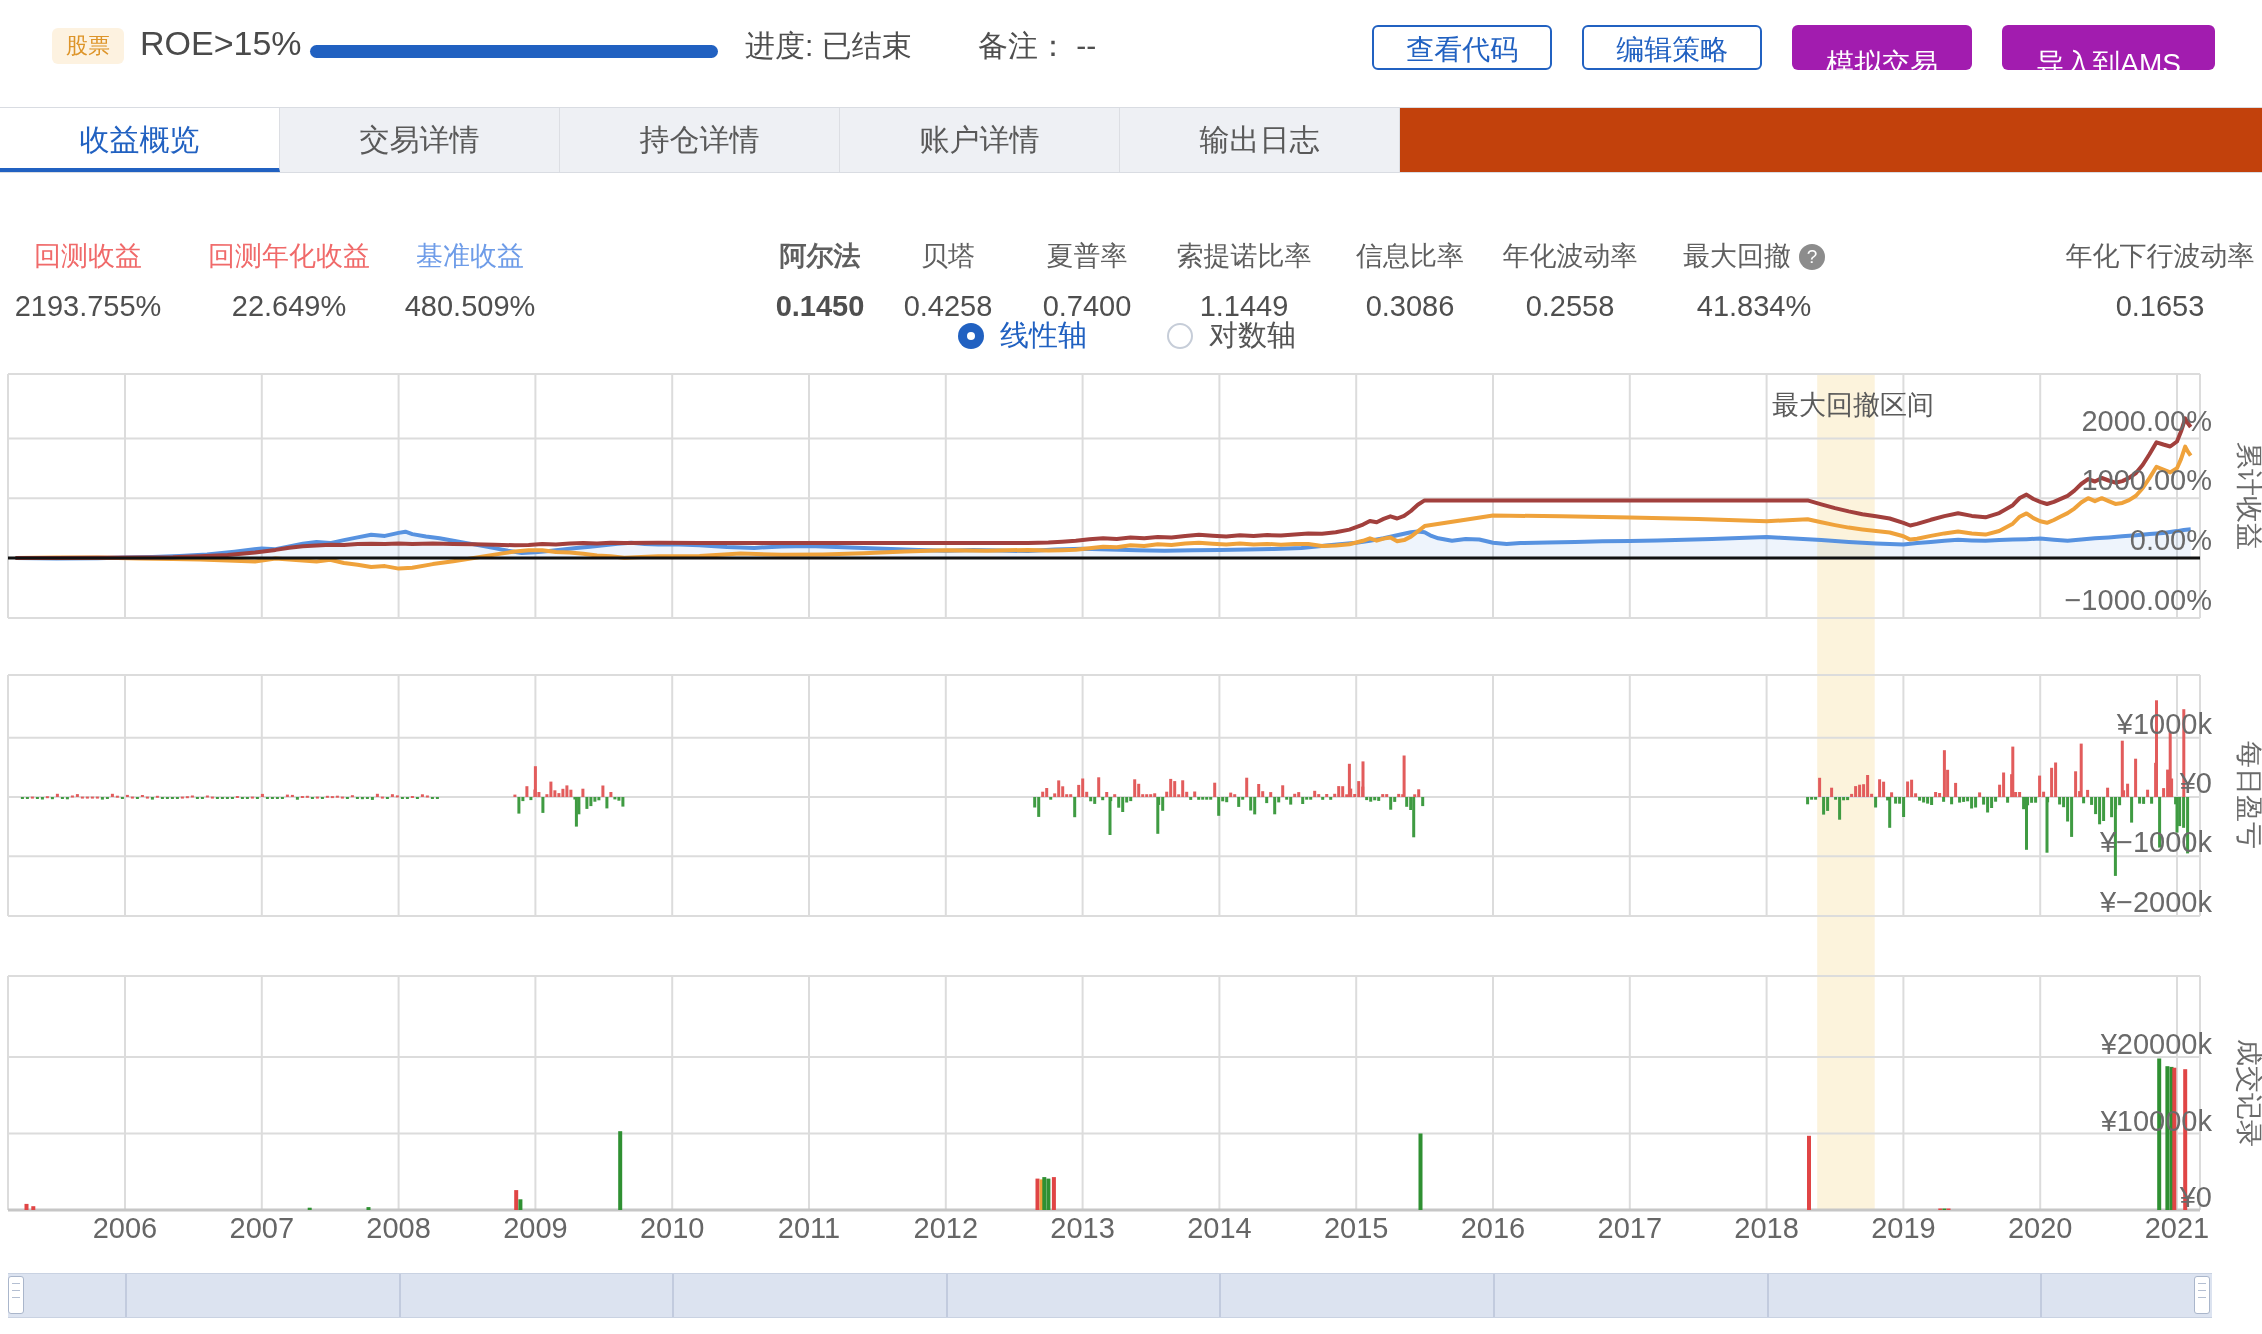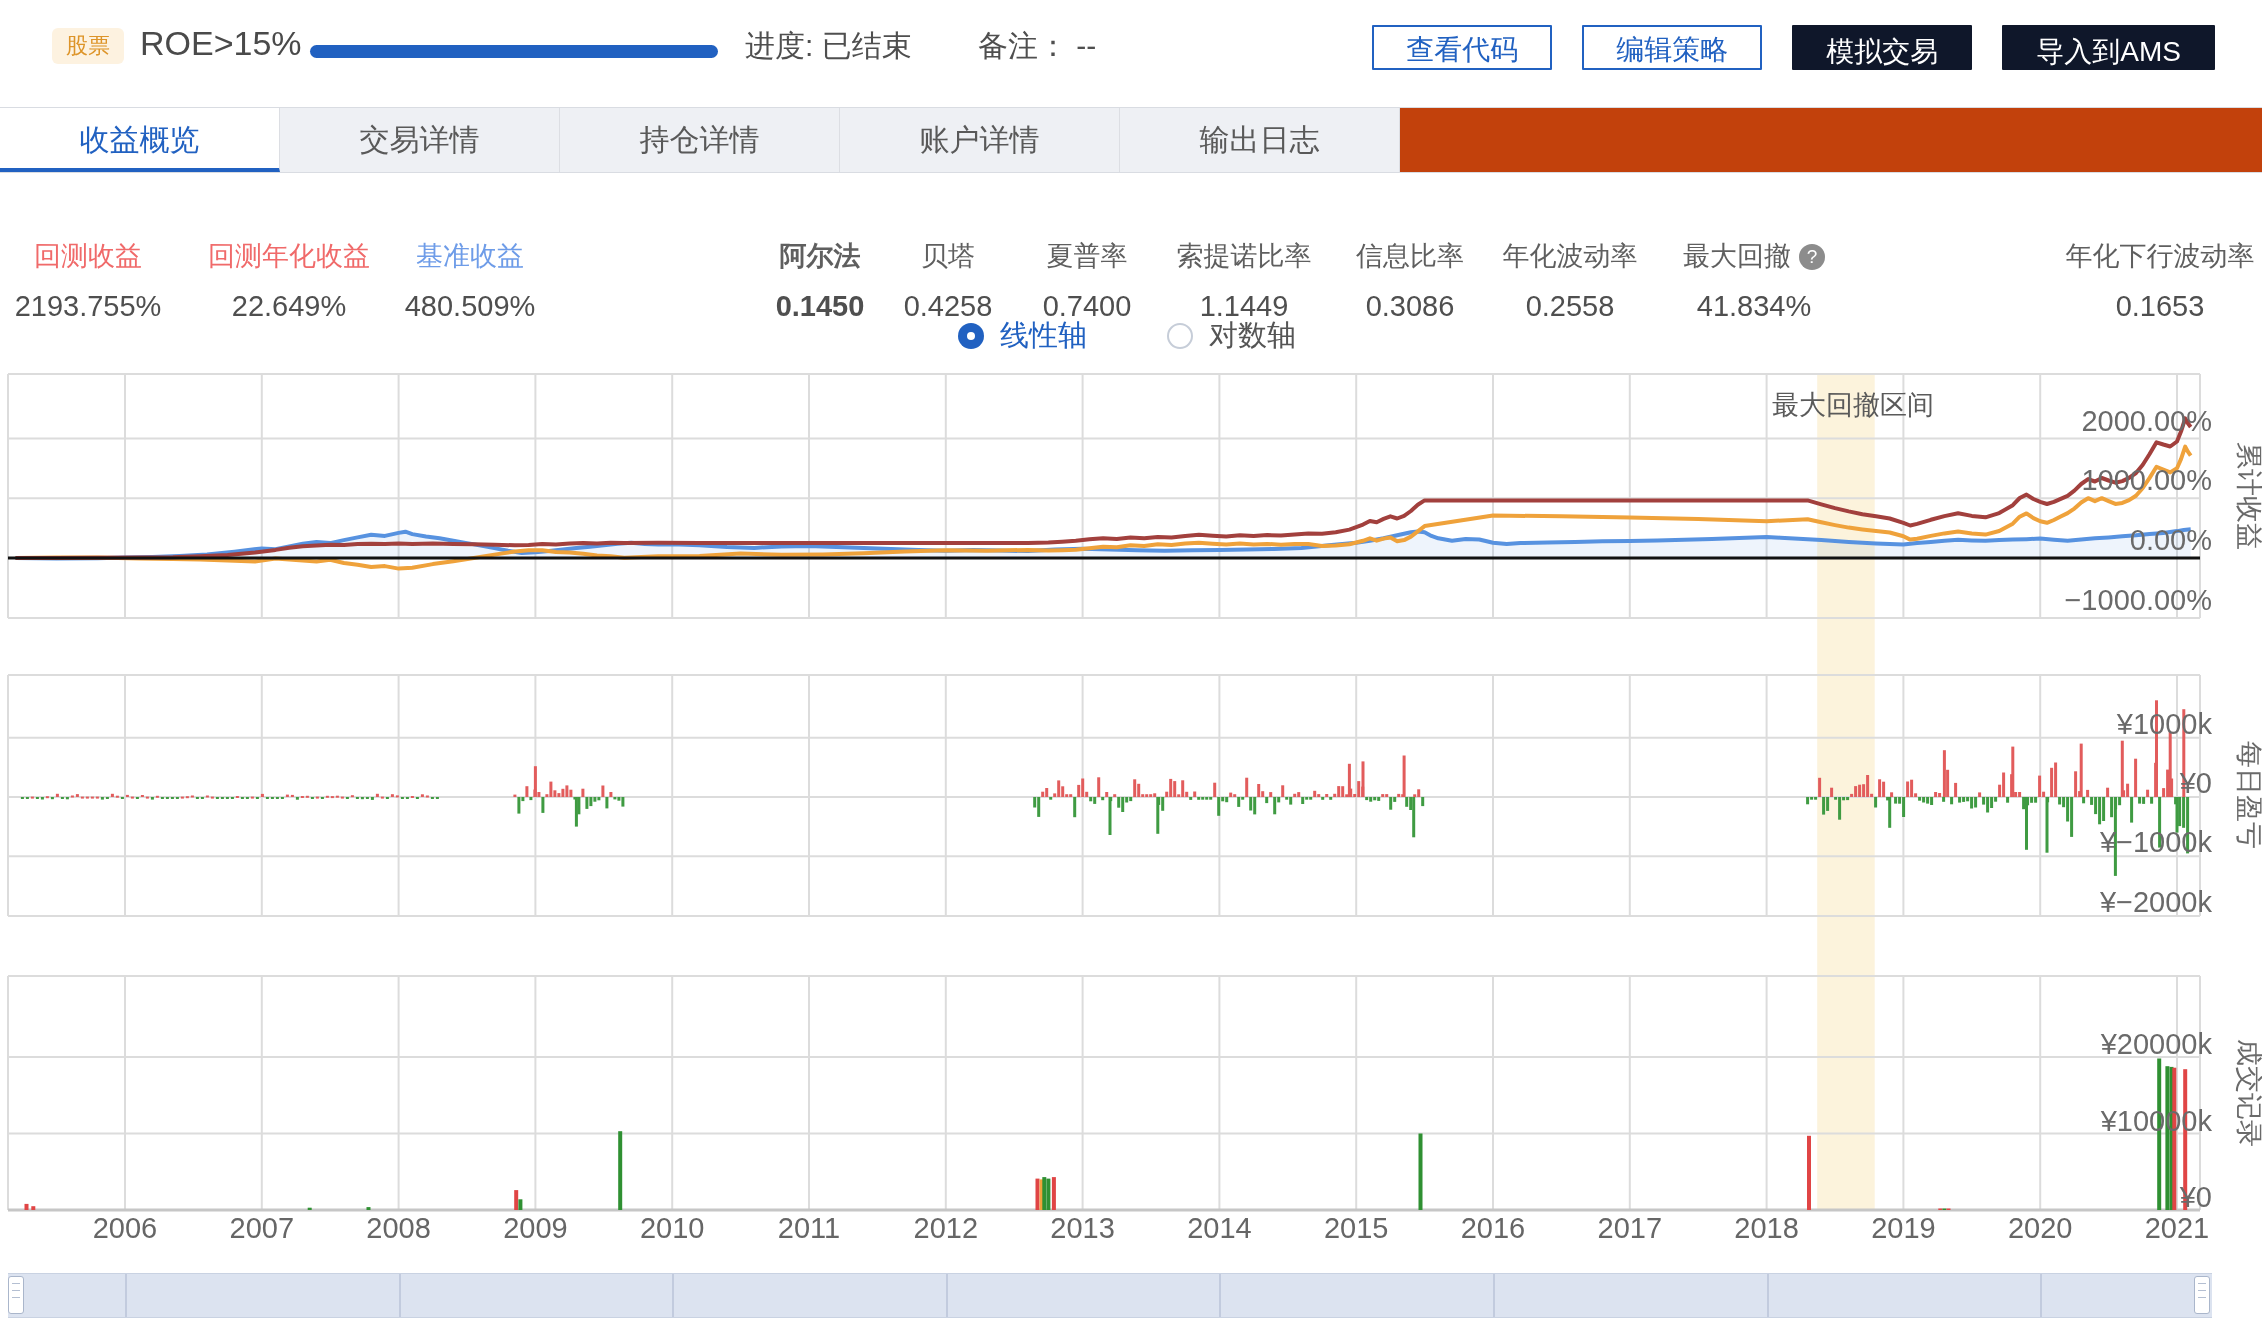--- a/index.html
+++ b/index.html
@@ -13,25 +13,25 @@
   .header{position:absolute;left:0;top:0;width:2262px;height:107px;background:#fff;}
   .tag{
     position:absolute;left:52px;top:28px;height:36px;line-height:36px;
     padding:0 14px;border-radius:6px;background:#fdf2e0;color:#dd9428;font-size:22px;
   }
   .title{position:absolute;left:140px;top:24px;font-size:34px;color:#4a4a4a;}
   .progress-bar{position:absolute;left:310px;top:45px;width:408px;height:13px;border-radius:7px;background:#2161c1;}
   .hdr-text{position:absolute;top:26px;font-size:30px;color:#4f4f4f;}
   .btn-row{position:absolute;right:47px;top:25px;display:flex;gap:30px;}
   .btn{
-    height:45px;line-height:45px;text-align:center;font-size:28px;border-radius:1px;
+    height:45px;line-height:45px;text-align:center;font-size:28px;border-radius:6px;
     box-sizing:border-box;cursor:pointer;white-space:nowrap;
   }
   .btn.outline{border:2px solid #2161c1;color:#2161c1;background:#fff;padding:0 32px;}
-  .btn.filled{background:#0f172a;color:#fff;padding:4px 34px;}
+  .btn.filled{background:#a21caf;color:#fff;padding:16px 34px;}
   
   .tabbar{
     position:absolute;left:0;top:107px;width:2262px;height:64px;
     background:#c2410c;border-top:1px solid #d9dce2;border-bottom:1px solid #d9dce2;
   }
   .tab{
     float:left;width:280px;height:64px;line-height:64px;text-align:center;
     font-size:30px;color:#595959;background:#eef0f4;border-right:1px solid #dcdee3;
     box-sizing:border-box;cursor:pointer;
   }

